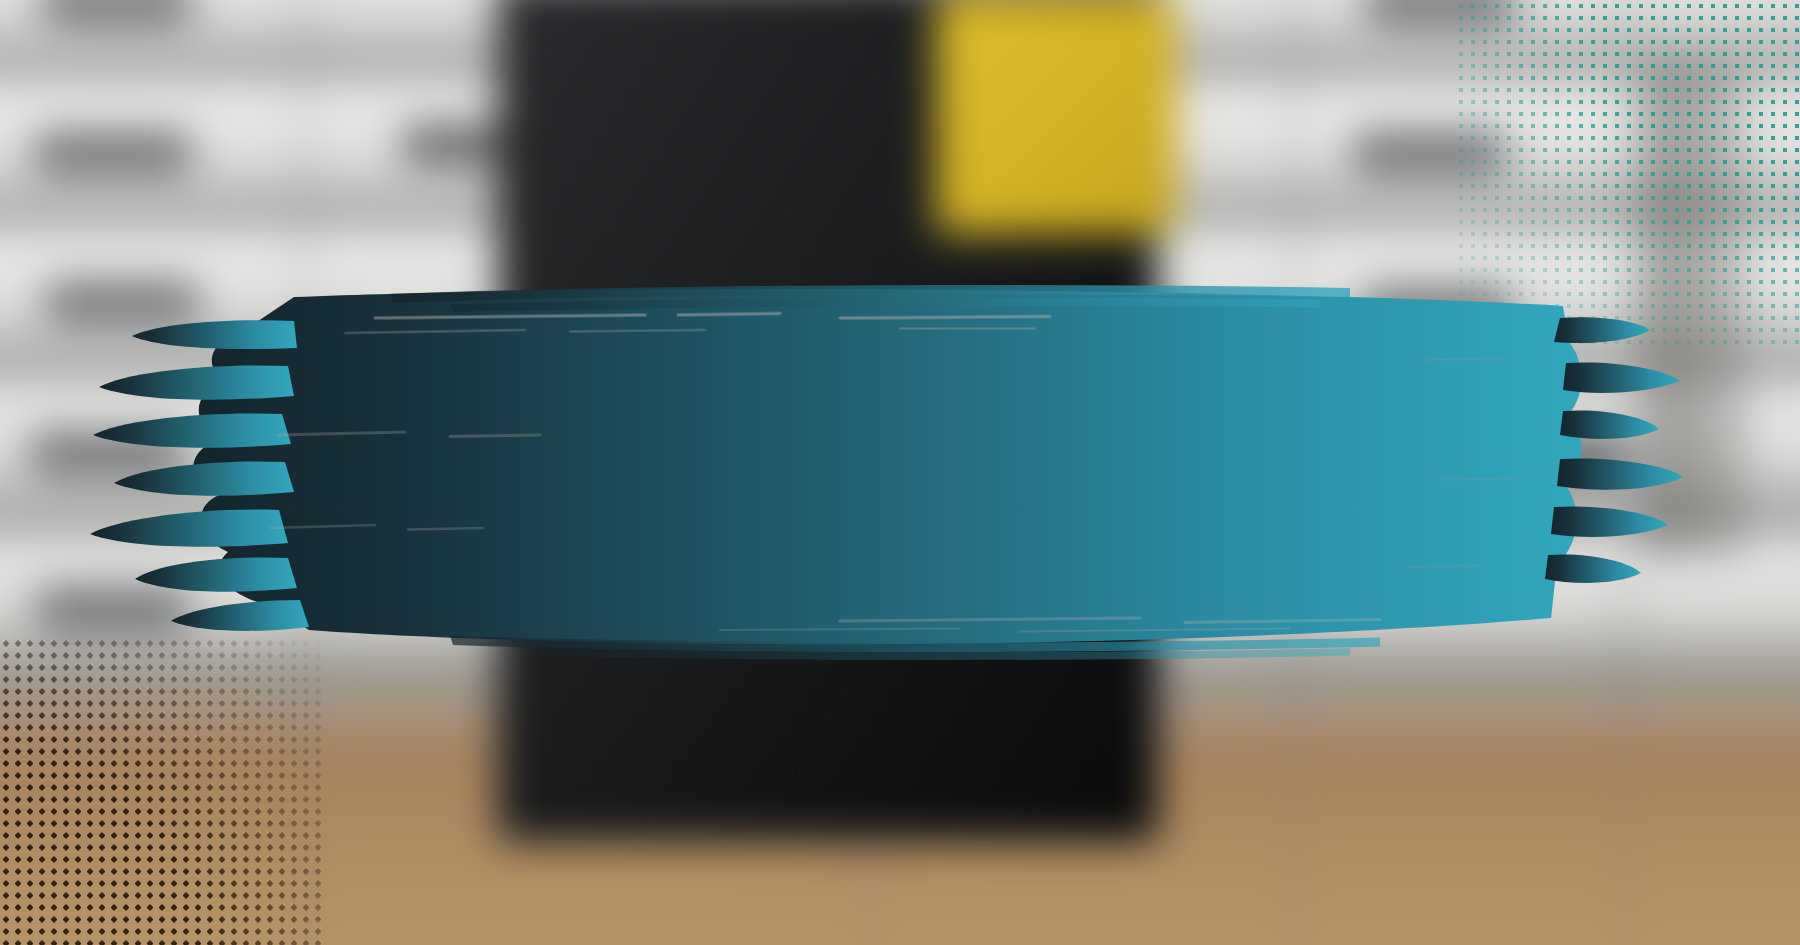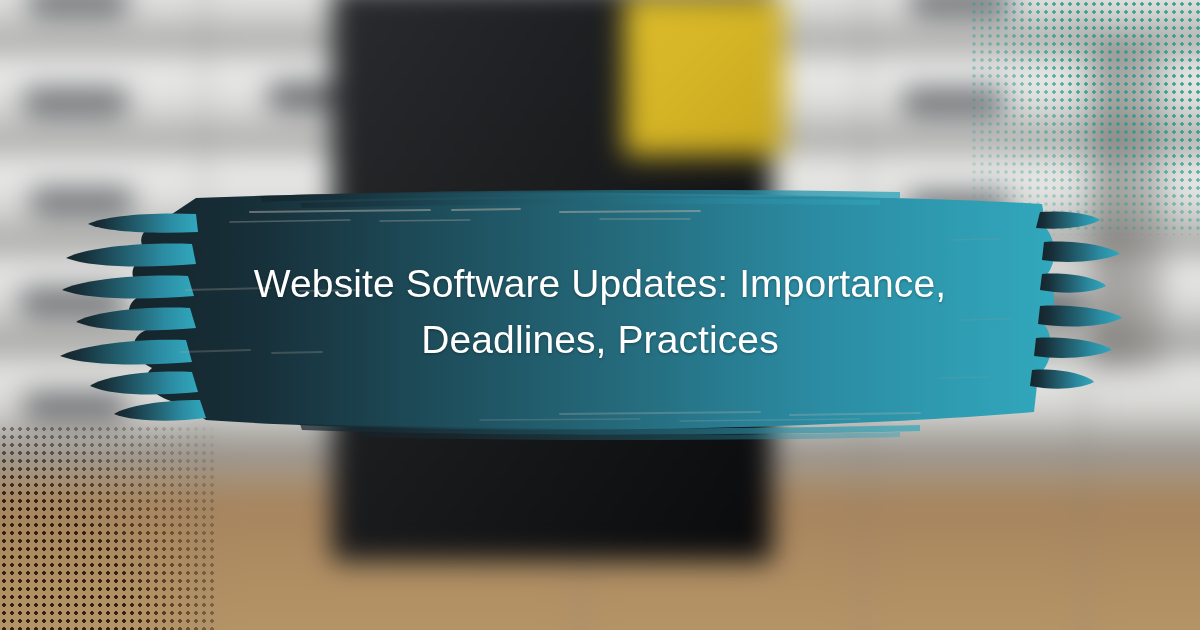--- a/index.html
+++ b/index.html
@@ -272,18 +272,14 @@
         <path d="M230 222 L 350 220 M 380 221 L 470 220 M 600 219 L 690 219" stroke="#b9b3a9" stroke-width="1.4" opacity=".7"></path>
         <path d="M186 290 L 270 288 M 300 291 L 360 290" stroke="#a8a49c" stroke-width="2" opacity=".6"></path>
         <path d="M180 352 L 250 350 M 272 353 L 322 352" stroke="#a8a49c" stroke-width="1.8" opacity=".55"></path>
         <path d="M560 414 L 760 412 M 790 415 L 920 413" stroke="#c2bcb2" stroke-width="2" opacity=".55"></path>
         <path d="M480 420 L 640 419 M 680 421 L 860 419" stroke="#c2bcb2" stroke-width="1.4" opacity=".4"></path>
         <path d="M950 240 L 1000 239 M 960 320 L 1010 319 M 940 378 L 990 377" stroke="#8f9a9e" stroke-width="1.6" opacity=".45"></path>
       </g>
     </svg>
   </div>
 
-  <div class="title-block">
-    <h1 class="title">Website Software Updates: Importance,
-Deadlines, Practices</h1>
-  </div>
 
 </div>
 
 </body></html>

